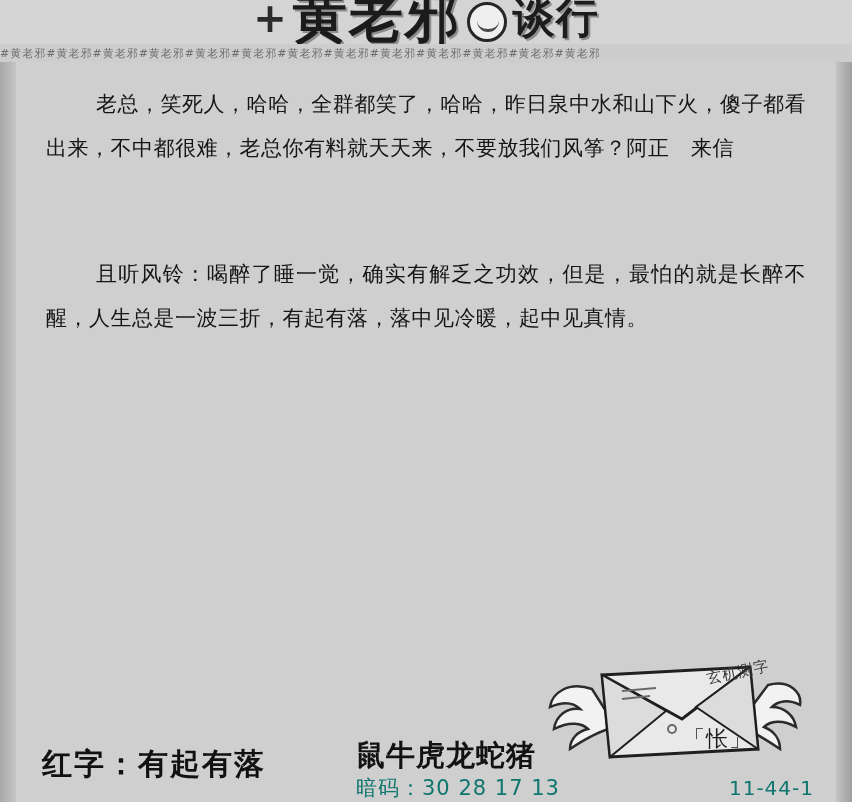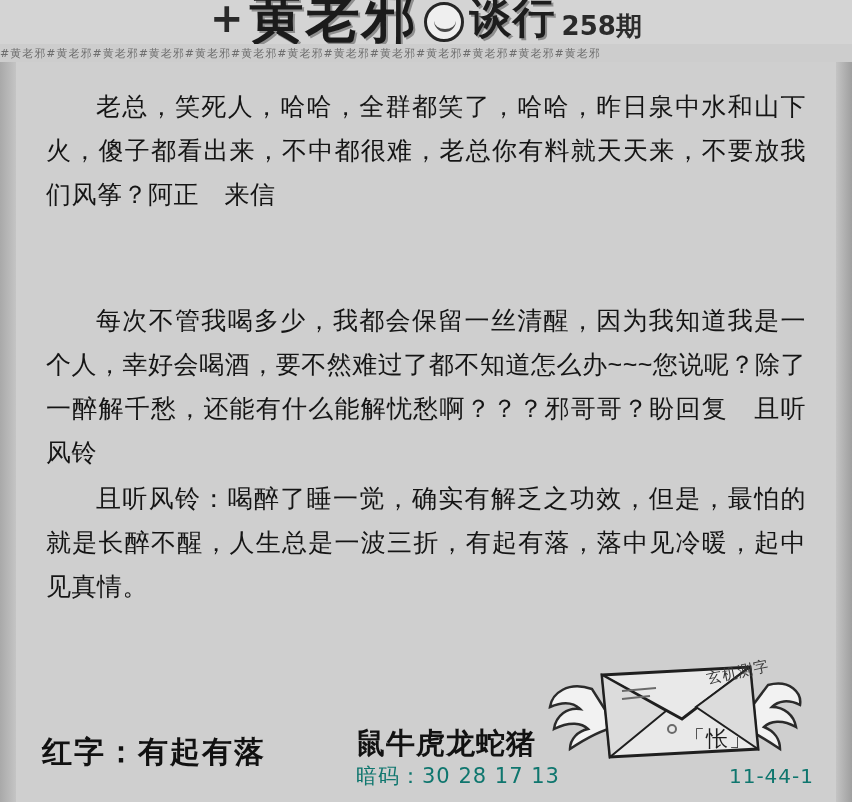--- a/index.html
+++ b/index.html
@@ -114,35 +114,35 @@
 
   
   .body {
     position: absolute;
     left: 16px; top: 66px;
     width: 820px;
     height: 660px;
     padding: 18px 30px 0 30px;
   }
   .para {
-    font-size: 25px;
+    font-size: 21px;
     line-height: 44px;
     color: #151515;
     text-align: justify;
     letter-spacing: 0.5px;
     margin-bottom: 2px;
-    font-family: Liberation Sans, sans-serif;
+    font-family: Liberation Mono, monospace;
   }
   .indent { text-indent: 50px; }
   .spacer { height: 80px; }
 
   
   .footer {
     position: absolute;
-    left: 16px; bottom: 12px;
+    left: 16px; bottom: 0;
     width: 820px;
     height: 80px;
     text-align: center;
   }
   .red-word {
     position: absolute;
     left: 26px; top: 22px;
     font-size: 30px;
     font-weight: bold;
     color: #111;
@@ -200,30 +200,28 @@
 
   <div class="gutter-left"></div>
   <div class="gutter-right"></div>
 
   <div class="masthead">
     <div class="mast-title">
       <span class="mast-plus">+</span>
       <span class="mast-big">黄老邪</span>
       <span class="mast-circle"></span>
       <span class="mast-med">谈行</span>
-      <span class="mast-small">258期</span>
     </div>
   </div>
 
   <div class="wm-strip">#黄老邪#黄老邪#黄老邪#黄老邪#黄老邪#黄老邪#黄老邪#黄老邪#黄老邪#黄老邪#黄老邪#黄老邪#黄老邪</div>
 
   <div class="body">
     <p class="para indent">老总，笑死人，哈哈，全群都笑了，哈哈，昨日泉中水和山下火，傻子都看出来，不中都很难，老总你有料就天天来，不要放我们风筝？阿正　来信</p>
     <div class="spacer"></div>
-    <p class="para indent">每次不管我喝多少，我都会保留一丝清醒，因为我知道我是一个人，幸好会喝酒，要不然难过了都不知道怎么办~~~您说呢？除了一醉解千愁，还能有什么能解忧愁啊？？？邪哥哥？盼回复　且听风铃</p>
     <p class="para indent">且听风铃：喝醉了睡一觉，确实有解乏之功效，但是，最怕的就是长醉不醒，人生总是一波三折，有起有落，落中见冷暖，起中见真情。</p>
   </div>
 
   <div class="envelope-wrap">
     <svg width="260" height="135" viewBox="0 0 260 135">
 
       <g fill="#f2f2f2" stroke="#2b2b2b" stroke-width="2.5">
         <path d="M48 44 C24 36 8 48 6 62 C20 56 30 58 36 64 C24 62 12 70 10 84 C26 76 38 78 44 84 C34 86 26 94 26 104 C44 92 62 84 72 82 Z"></path>
       </g>
 

